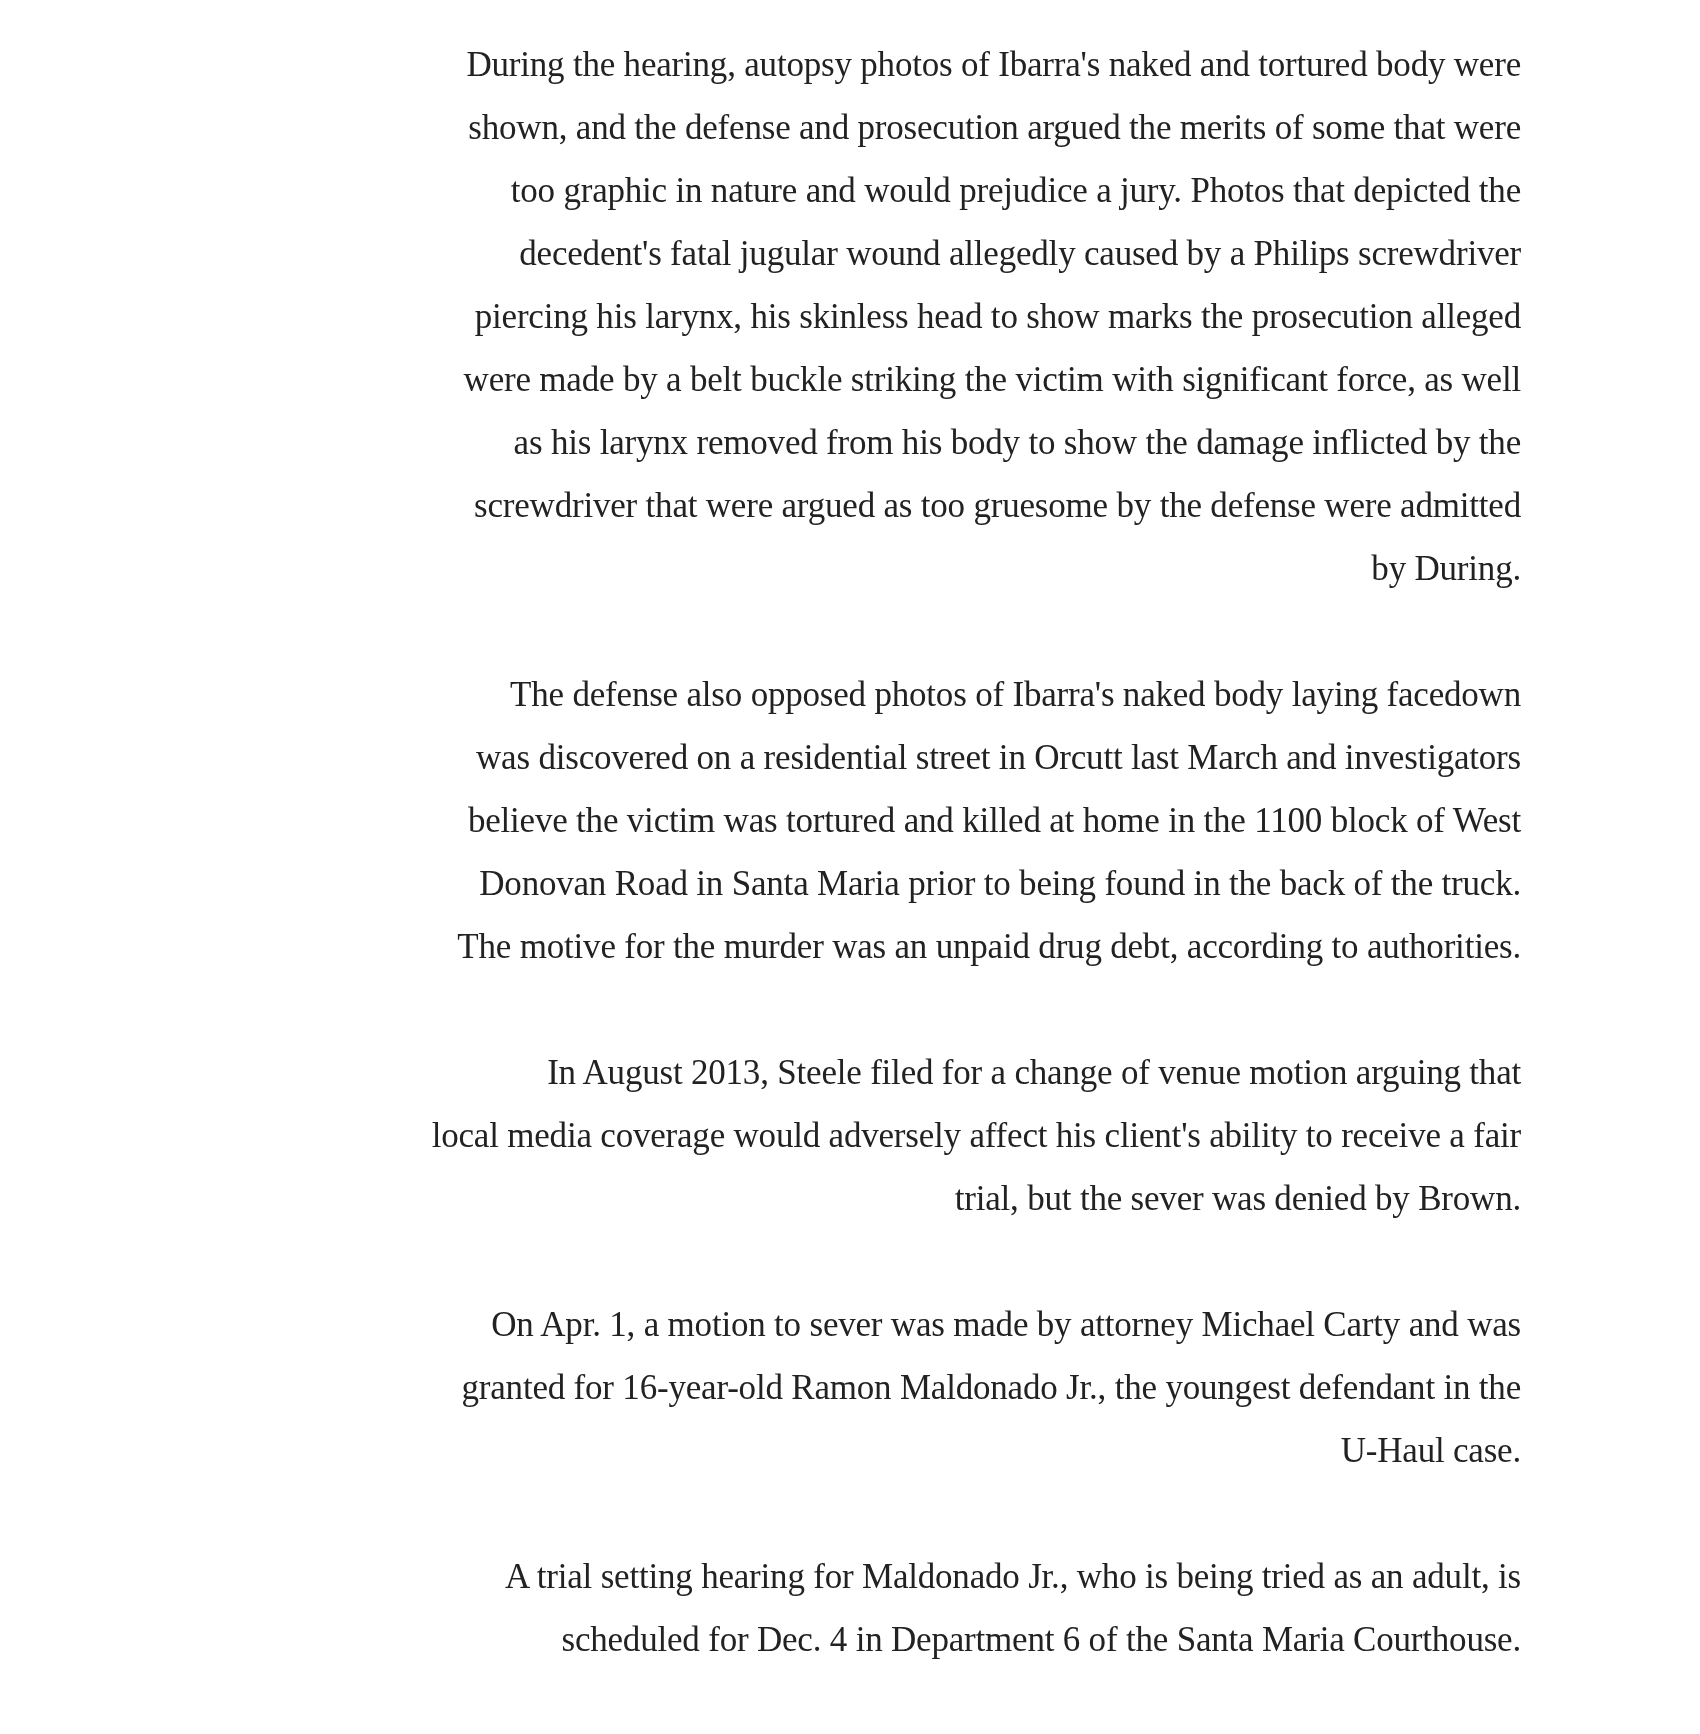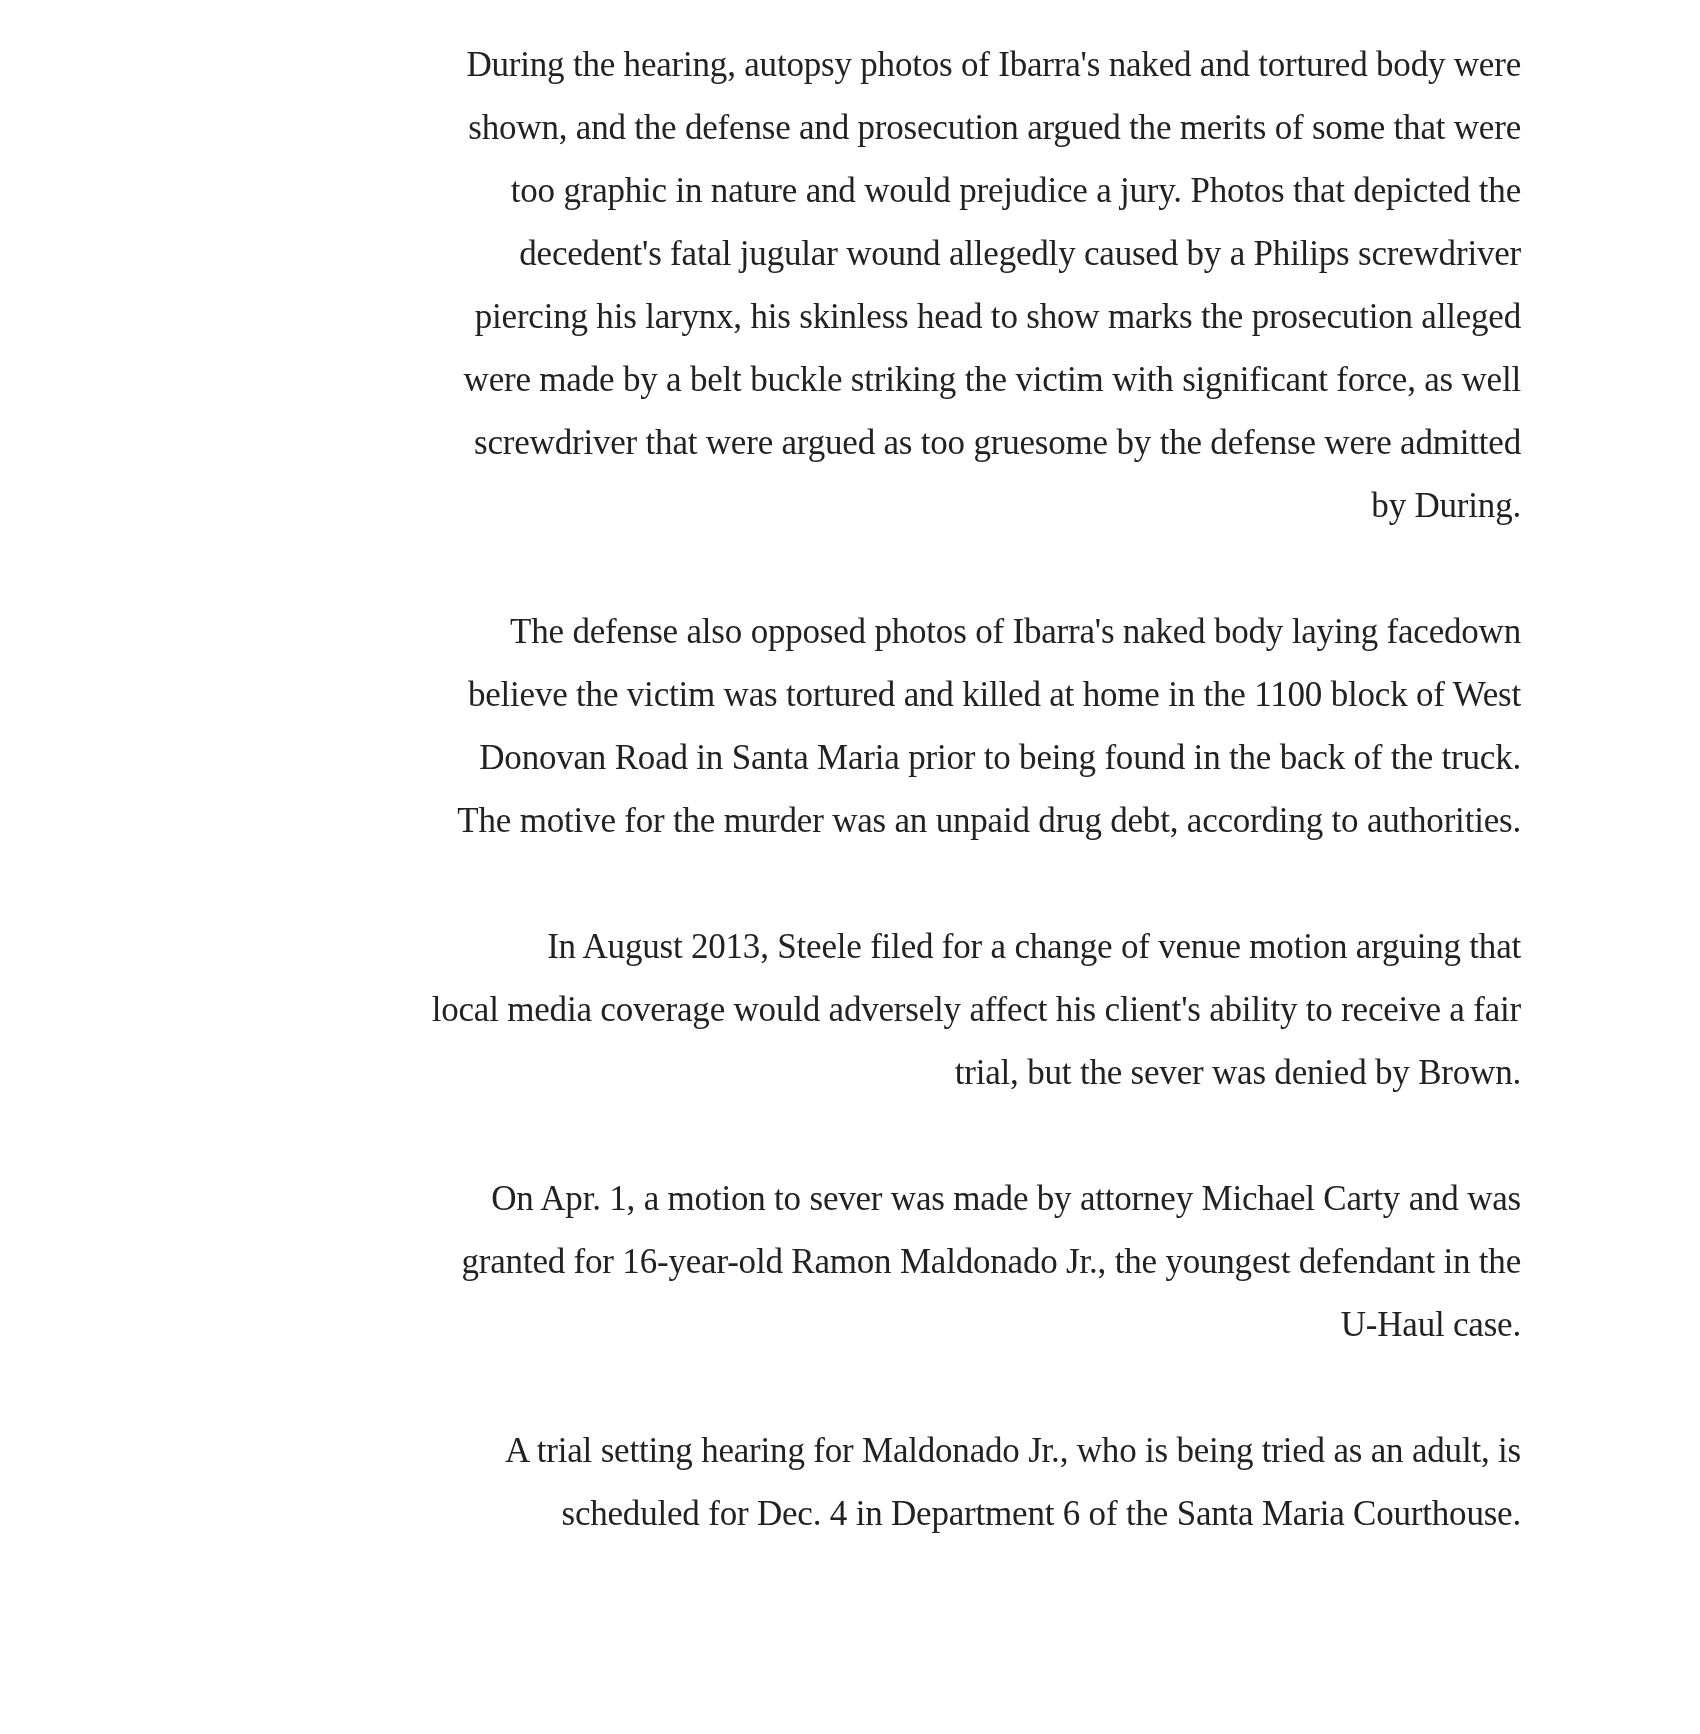--- a/index.html
+++ b/index.html
@@ -39,26 +39,28 @@
 
 <div class="article">
 
   <p class="paragraph">
     <span class="line">During the hearing, autopsy photos of Ibarra's naked and tortured body were</span>
     <span class="line">shown, and the defense and prosecution argued the merits of some that were</span>
     <span class="line">too graphic in nature and would prejudice a jury. Photos that depicted the</span>
     <span class="line">decedent's fatal jugular wound allegedly caused by a Philips screwdriver</span>
     <span class="line">piercing his larynx, his skinless head to show marks the prosecution alleged</span>
     <span class="line">were made by a belt buckle striking the victim with significant force, as well</span>
+    <span class="line">as his larynx removed from his body to show the damage inflicted by the</span>
     <span class="line">screwdriver that were argued as too gruesome by the defense were admitted</span>
     <span class="line">by During.</span>
   </p>
 
   <p class="paragraph">
     <span class="line">The defense also opposed photos of Ibarra's naked body laying facedown</span>
+    <span class="line">was discovered on a residential street in Orcutt last March and investigators</span>
     <span class="line">believe the victim was tortured and killed at home in the 1100 block of West</span>
     <span class="line">Donovan Road in Santa Maria prior to being found in the back of the truck.</span>
     <span class="line">The motive for the murder was an unpaid drug debt, according to authorities.</span>
   </p>
 
   <p class="paragraph">
     <span class="line">In August 2013, Steele filed for a change of venue motion arguing that</span>
     <span class="line">local media coverage would adversely affect his client's ability to receive a fair</span>
     <span class="line">trial, but the sever was denied by Brown.</span>
   </p>

